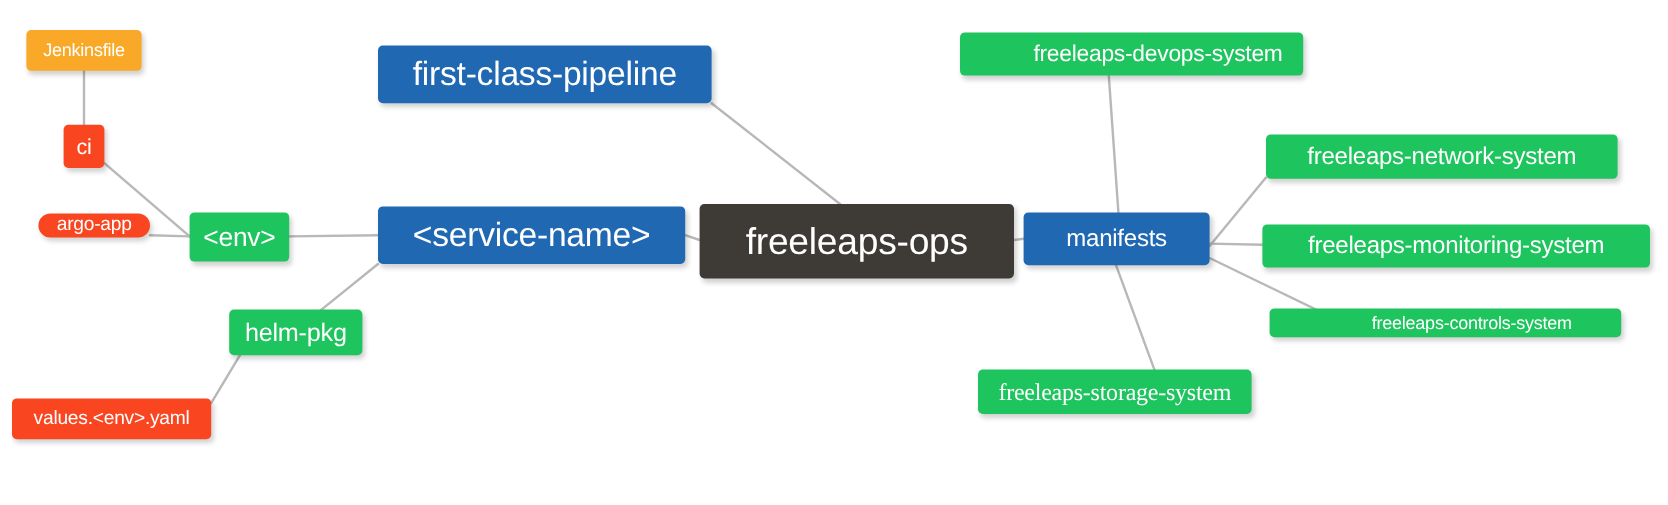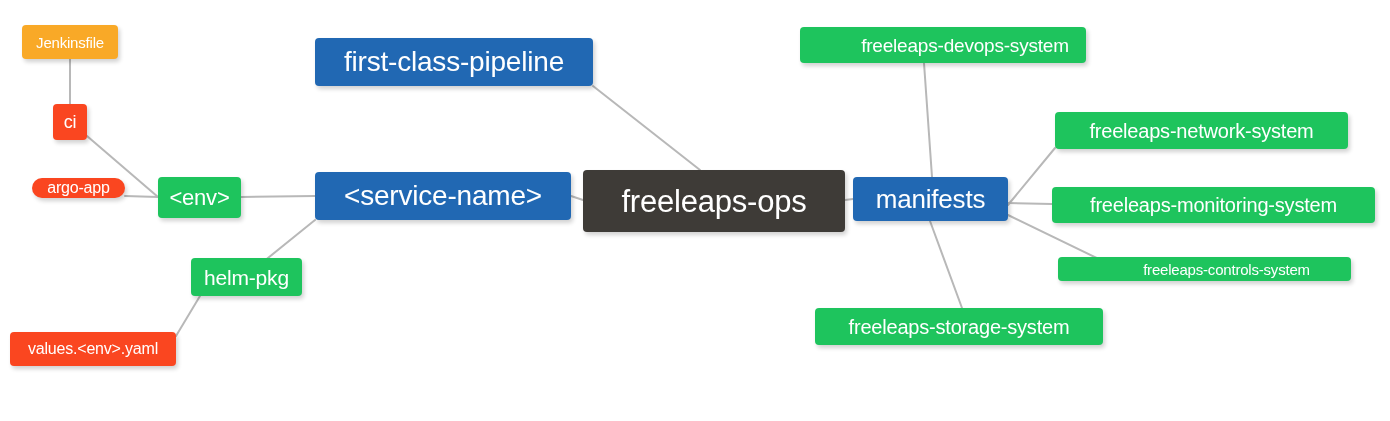--- a/index.html
+++ b/index.html
@@ -100,32 +100,32 @@
       </div>
       <div class="node blue" style="left: 315px; top: 38px; width: 278px; height: 48px; font-size: 28px; text-align: center;">
         <span>first-class-pipeline</span>
       </div>
       <div class="node blue" style="left: 315px; top: 172px; width: 256px; height: 48px; font-size: 28px;">
         <span>&lt;service-name&gt;</span>
       </div>
       <div class="node root" style="left: 583px; top: 170px; width: 262px; height: 62px; font-size: 31px;">
         <span>freeleaps-ops</span>
       </div>
-      <div class="node blue" style="left: 853px; top: 177px; width: 155px; height: 44px; font-size: 26px;">
+      <div class="node blue" style="left: 853px; top: 177px; width: 155px; height: 44px; font-size: 20px;">
         <span>manifests</span>
       </div>
       <div class="node green" style="left: 800px; top: 27px; width: 286px; height: 36px; font-size: 19px; padding-left: 44px;">
         <span>freeleaps-devops-system</span>
       </div>
       <div class="node green" style="left: 1055px; top: 112px; width: 293px; height: 37px; font-size: 20px;">
         <span>freeleaps-network-system</span>
       </div>
       <div class="node green" style="left: 1052px; top: 187px; width: 323px; height: 36px; font-size: 20px; text-align: right;">
         <span>freeleaps-monitoring-system</span>
       </div>
       <div class="node green" style="left: 1058px; top: 257px; width: 293px; height: 24px; font-size: 15px; padding-left: 44px;">
         <span>freeleaps-controls-system</span>
       </div>
-      <div class="node green" style="left: 815px; top: 308px; width: 288px; height: 37px; font-size: 20px;">
+      <div class="node green" style="left: 815px; top: 308px; width: 228px; height: 37px; font-size: 20px; font-family: Liberation Serif, serif;">
         <span>freeleaps-storage-system</span>
       </div>
     </div>
 </div>
 
 </body></html>

